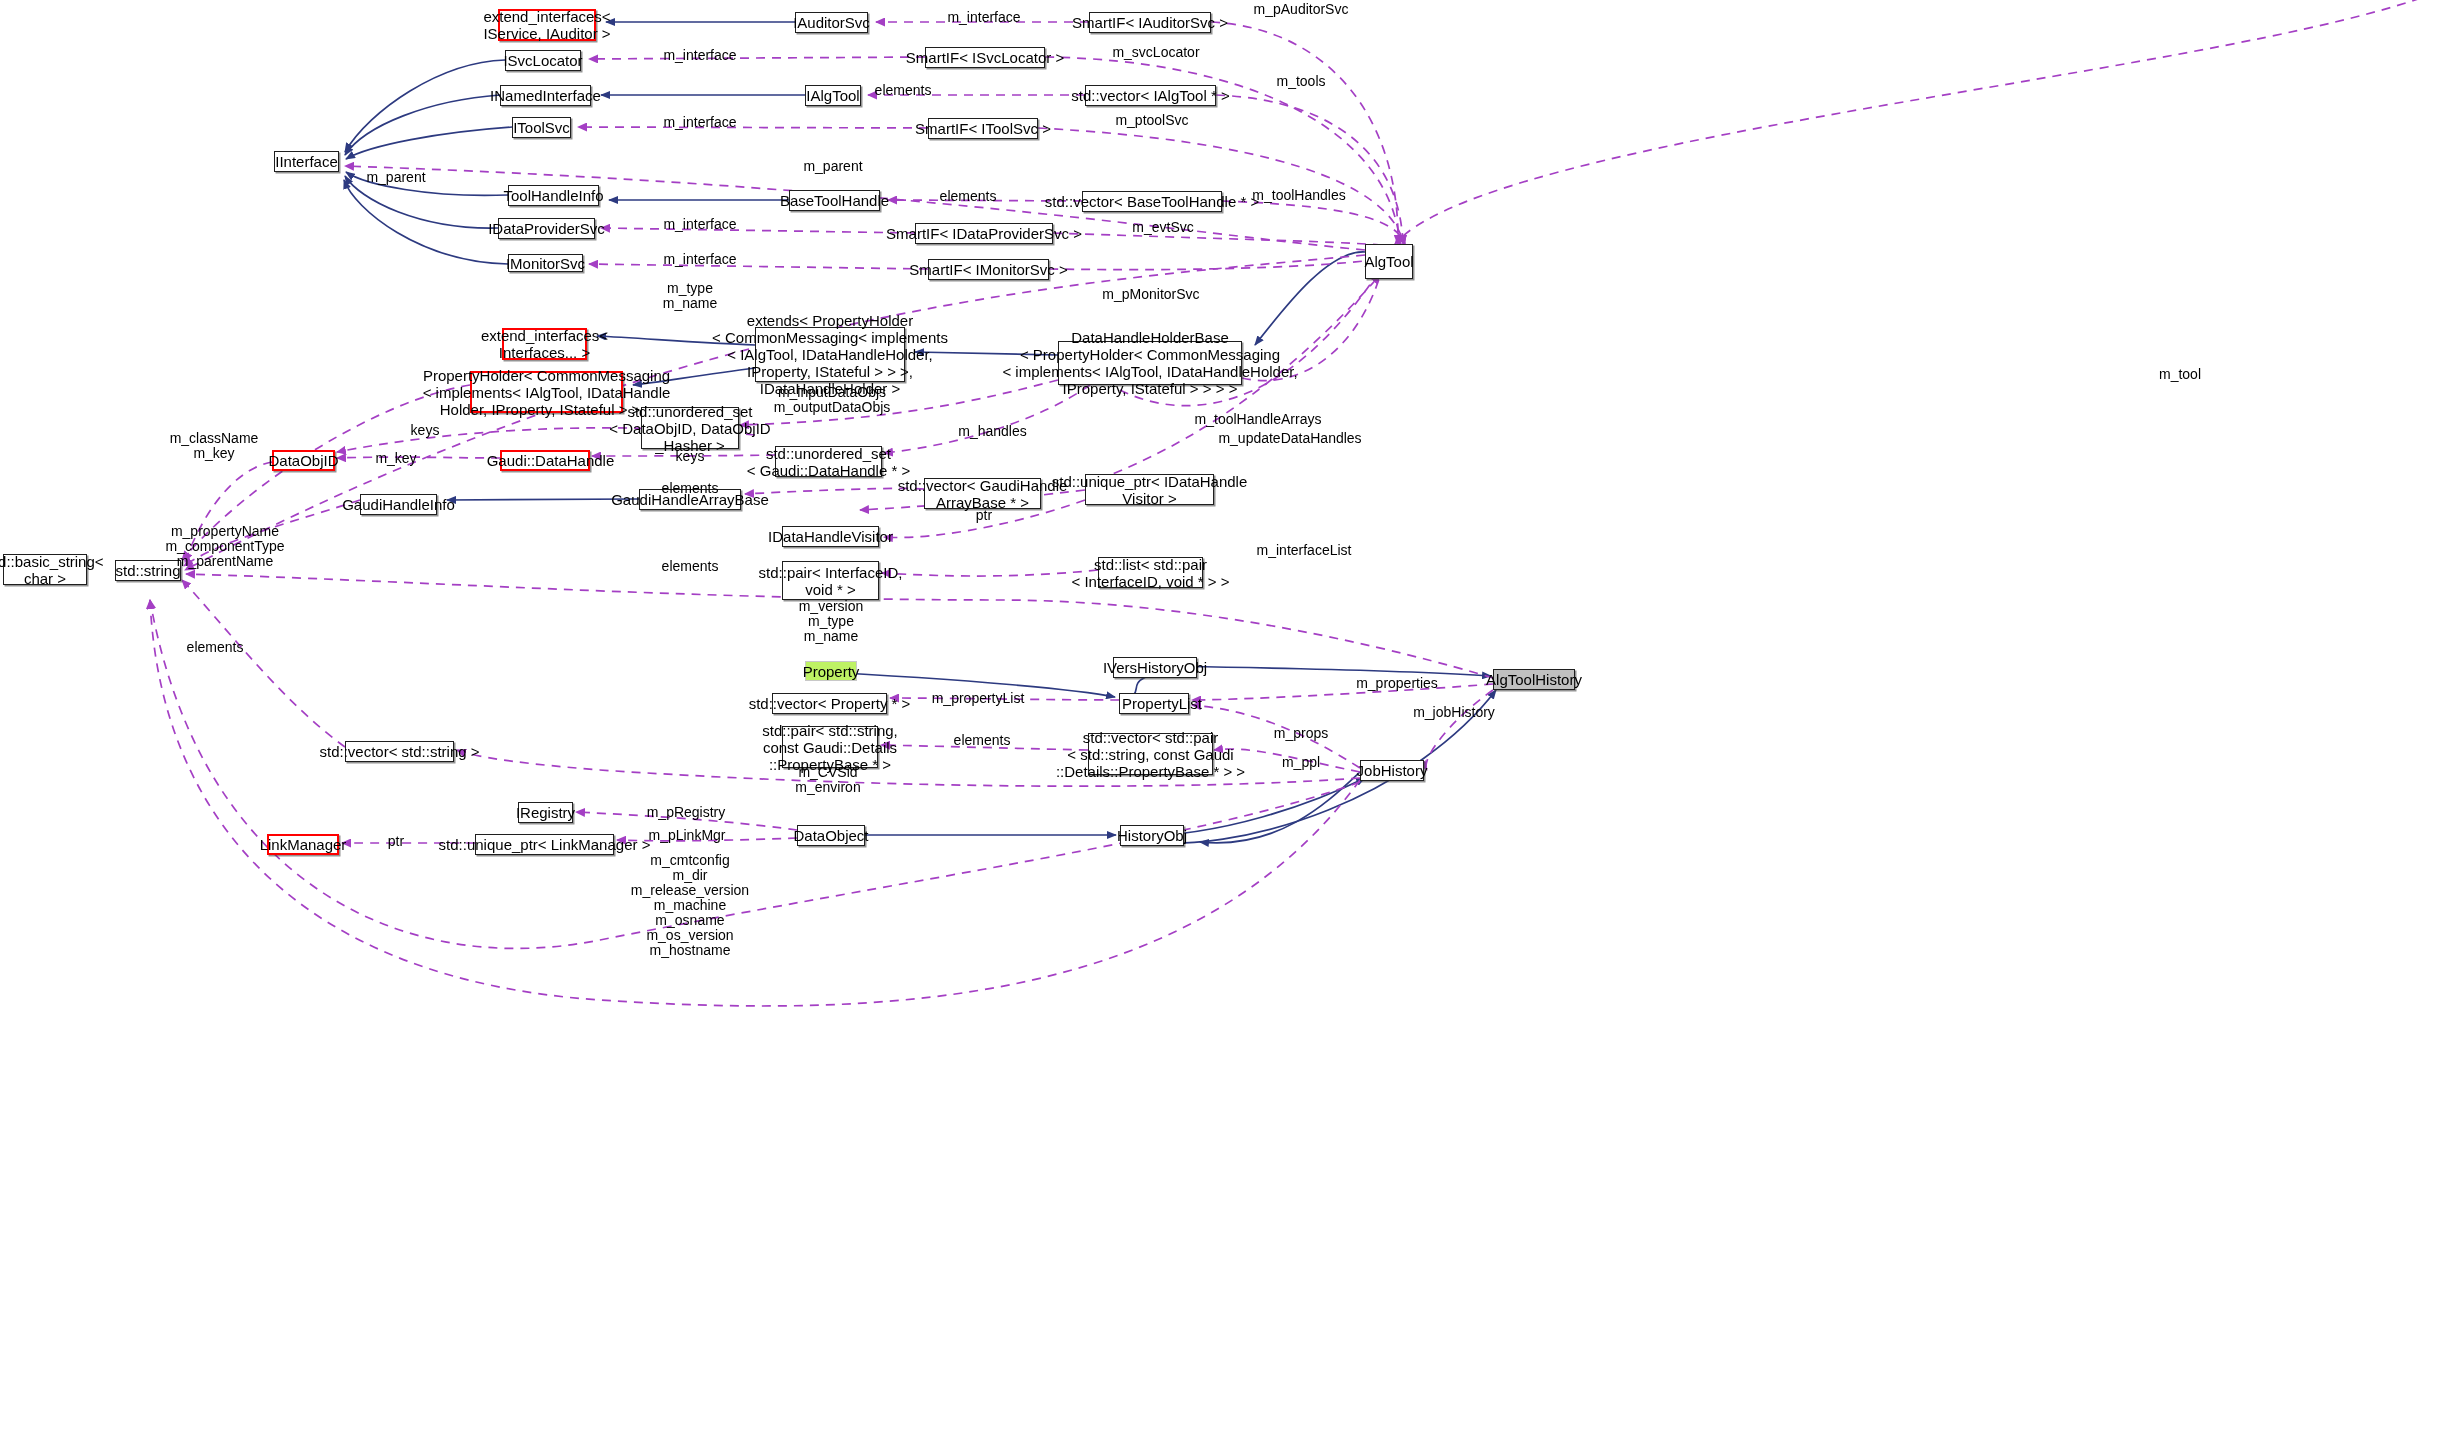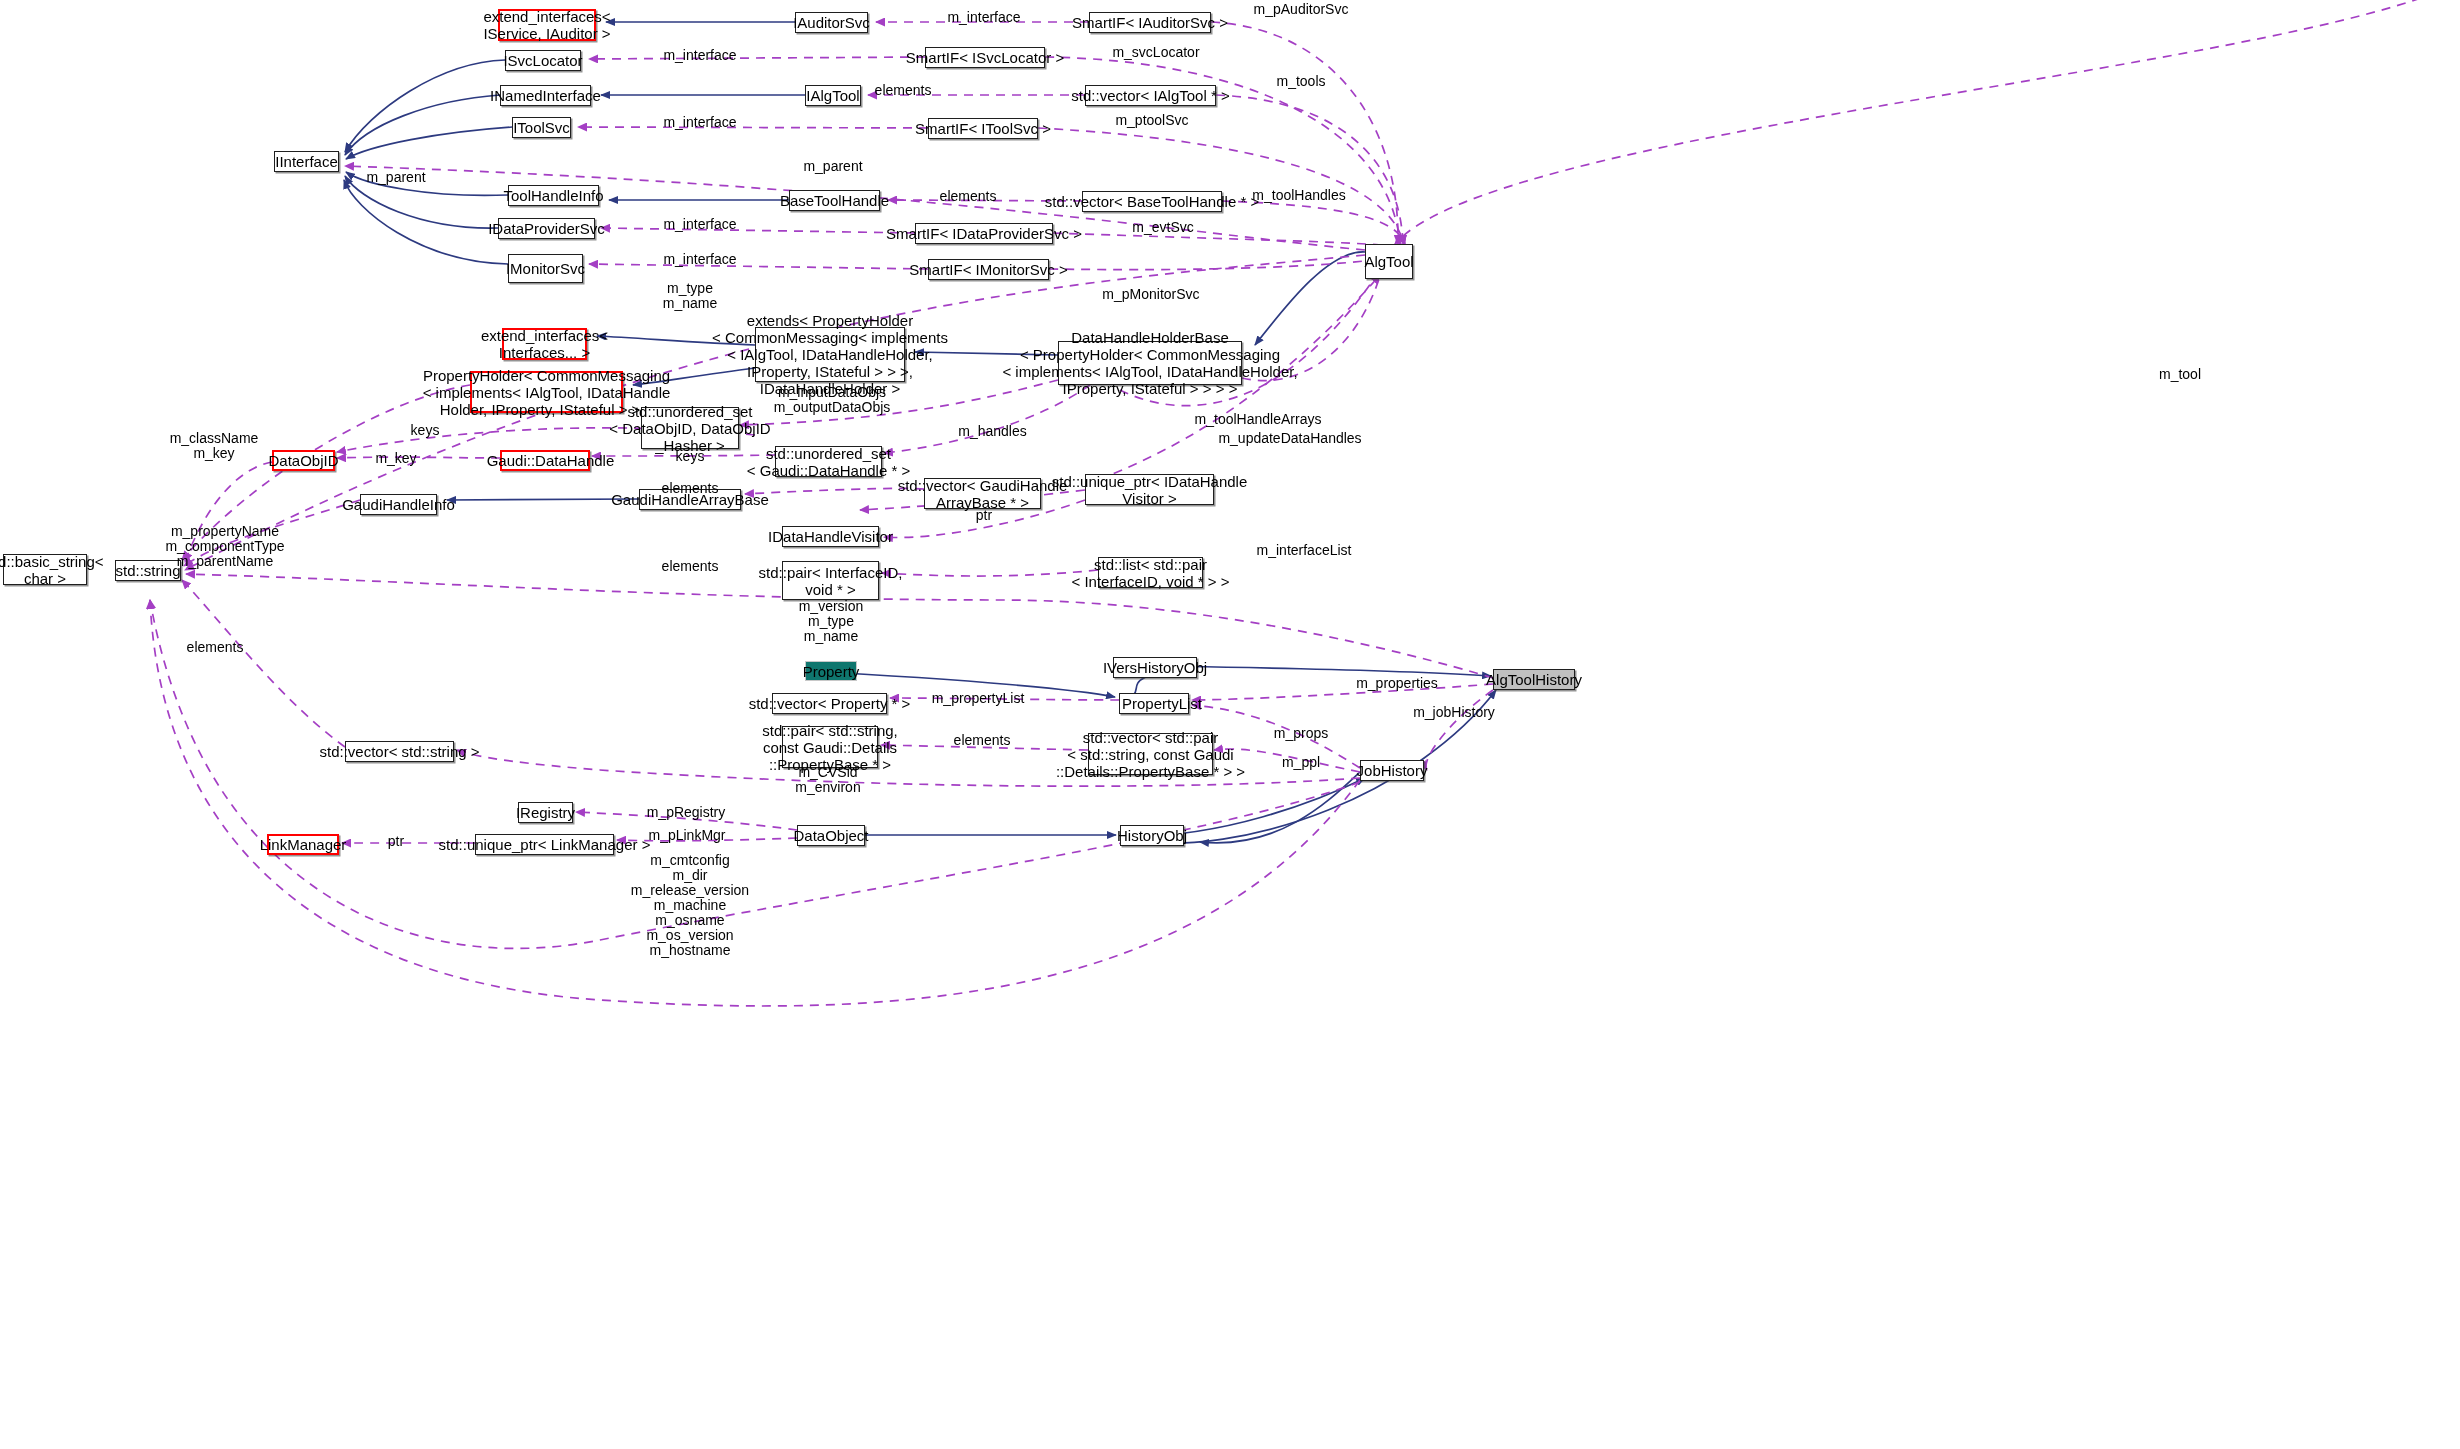--- a/index.html
+++ b/index.html
@@ -24,21 +24,21 @@
     text-align:center;
     display:flex;
     align-items:center;
     justify-content:center;
     white-space:pre;
     box-shadow:1.5px 1.5px 0 rgba(60,60,60,0.55);
     z-index:3;
   }
   .node.red{border:2px solid #ff0000;}
   .node.grey{background:#c0c0c0;border:1px solid #1f1f1f;}
-  .node.plain{border:1px solid #c8c8c8;box-shadow:none;background:#0f766e;}
+  .node.plain{border:1px solid #c8c8c8;box-shadow:none;background:#bef264;}
 
   .edge-label{
     position:absolute;
     font-size:14px;
     line-height:15px;
     color:#000000;
     white-space:pre;
     text-align:center;
     z-index:4;
     transform:translateX(-50%);
@@ -151,21 +151,21 @@
       <div class="node" style="left: 805px; top: 85px; width: 56px; height: 21px;">IAlgTool</div>
       <div class="node" style="left: 1085px; top: 85px; width: 131px; height: 21px;">std::vector&lt; IAlgTool * &gt;</div>
       <div class="node" style="left: 512px; top: 117px; width: 59px; height: 21px;">IToolSvc</div>
       <div class="node" style="left: 928px; top: 118px; width: 110px; height: 21px;">SmartIF&lt; IToolSvc &gt;</div>
       <div class="node" style="left: 274px; top: 151px; width: 65px; height: 21px;">IInterface</div>
       <div class="node" style="left: 508px; top: 185px; width: 91px; height: 21px;">ToolHandleInfo</div>
       <div class="node" style="left: 789px; top: 190px; width: 91px; height: 21px;">BaseToolHandle</div>
       <div class="node" style="left: 1082px; top: 191px; width: 140px; height: 21px;">std::vector&lt; BaseToolHandle * &gt;</div>
       <div class="node" style="left: 498px; top: 218px; width: 97px; height: 21px;">IDataProviderSvc</div>
       <div class="node" style="left: 915px; top: 223px; width: 138px; height: 21px;">SmartIF&lt; IDataProviderSvc &gt;</div>
-      <div class="node" style="left: 508px; top: 254px; width: 75px; height: 29px;">IMonitorSvc</div>
+      <div class="node" style="left: 508px; top: 254px; width: 75px; height: 18px;">IMonitorSvc</div>
       <div class="node" style="left: 928px; top: 259px; width: 121px; height: 21px;">SmartIF&lt; IMonitorSvc &gt;</div>
       <div class="node" style="left: 1365px; top: 244px; width: 48px; height: 35px;">AlgTool</div>
       <div class="node red" style="left: 502px; top: 328px; width: 85px; height: 32px;">extend_interfaces&lt;
 Interfaces... &gt;</div>
       <div class="node" style="left: 755px; top: 327px; width: 150px; height: 55px;">extends&lt; PropertyHolder
 &lt; CommonMessaging&lt; implements
 &lt; IAlgTool, IDataHandleHolder,
 IProperty, IStateful &gt; &gt; &gt;,
 IDataHandleHolder &gt;</div>
       <div class="node" style="left: 1058px; top: 341px; width: 184px; height: 44px;">DataHandleHolderBase

